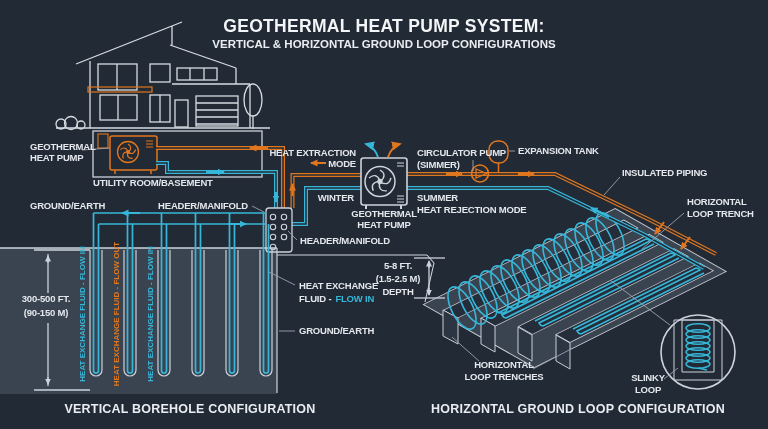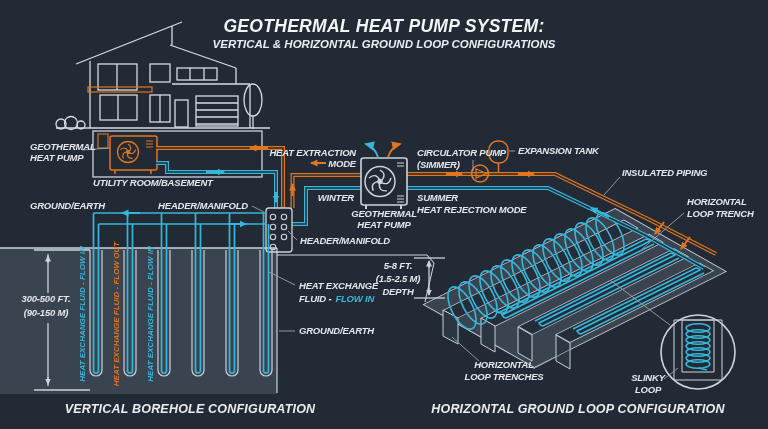--- a/index.html
+++ b/index.html
@@ -1,16 +1,16 @@
 <!DOCTYPE html>
 <html><head>
 <meta charset="utf-8">
 <style>
   html,body{margin:0;padding:0;background:#222A35;}
-  .stage{width:768px;height:429px;position:relative;overflow:hidden;background:#222A35;font-style:italic;}
+  .stage{width:768px;height:429px;position:relative;overflow:hidden;background:#222A35;}
   text{font-family:"Liberation Sans",sans-serif;fill:#E4E8ED;font-weight:bold;letter-spacing:-0.2px;}
   .t17{font-size:17.5px;letter-spacing:0.3px;fill:#F3F5F7;}
   .t11{font-size:11.5px;letter-spacing:0px;fill:#E9EDF1;}
   .t12{font-size:12.5px;letter-spacing:0.2px;fill:#E9EDF1;}
   .t9{font-size:9.5px;}
   .t8{font-size:8px;letter-spacing:0px;}
   .cy{fill:#36B7D9;} .or{fill:#E0771F;}
   .ln{stroke:#CDD3DB;fill:none;}
   .ld{stroke:#9AA3AF;stroke-width:0.9;fill:none;}
   .po{stroke:#E0771F;stroke-width:4;fill:none;}

